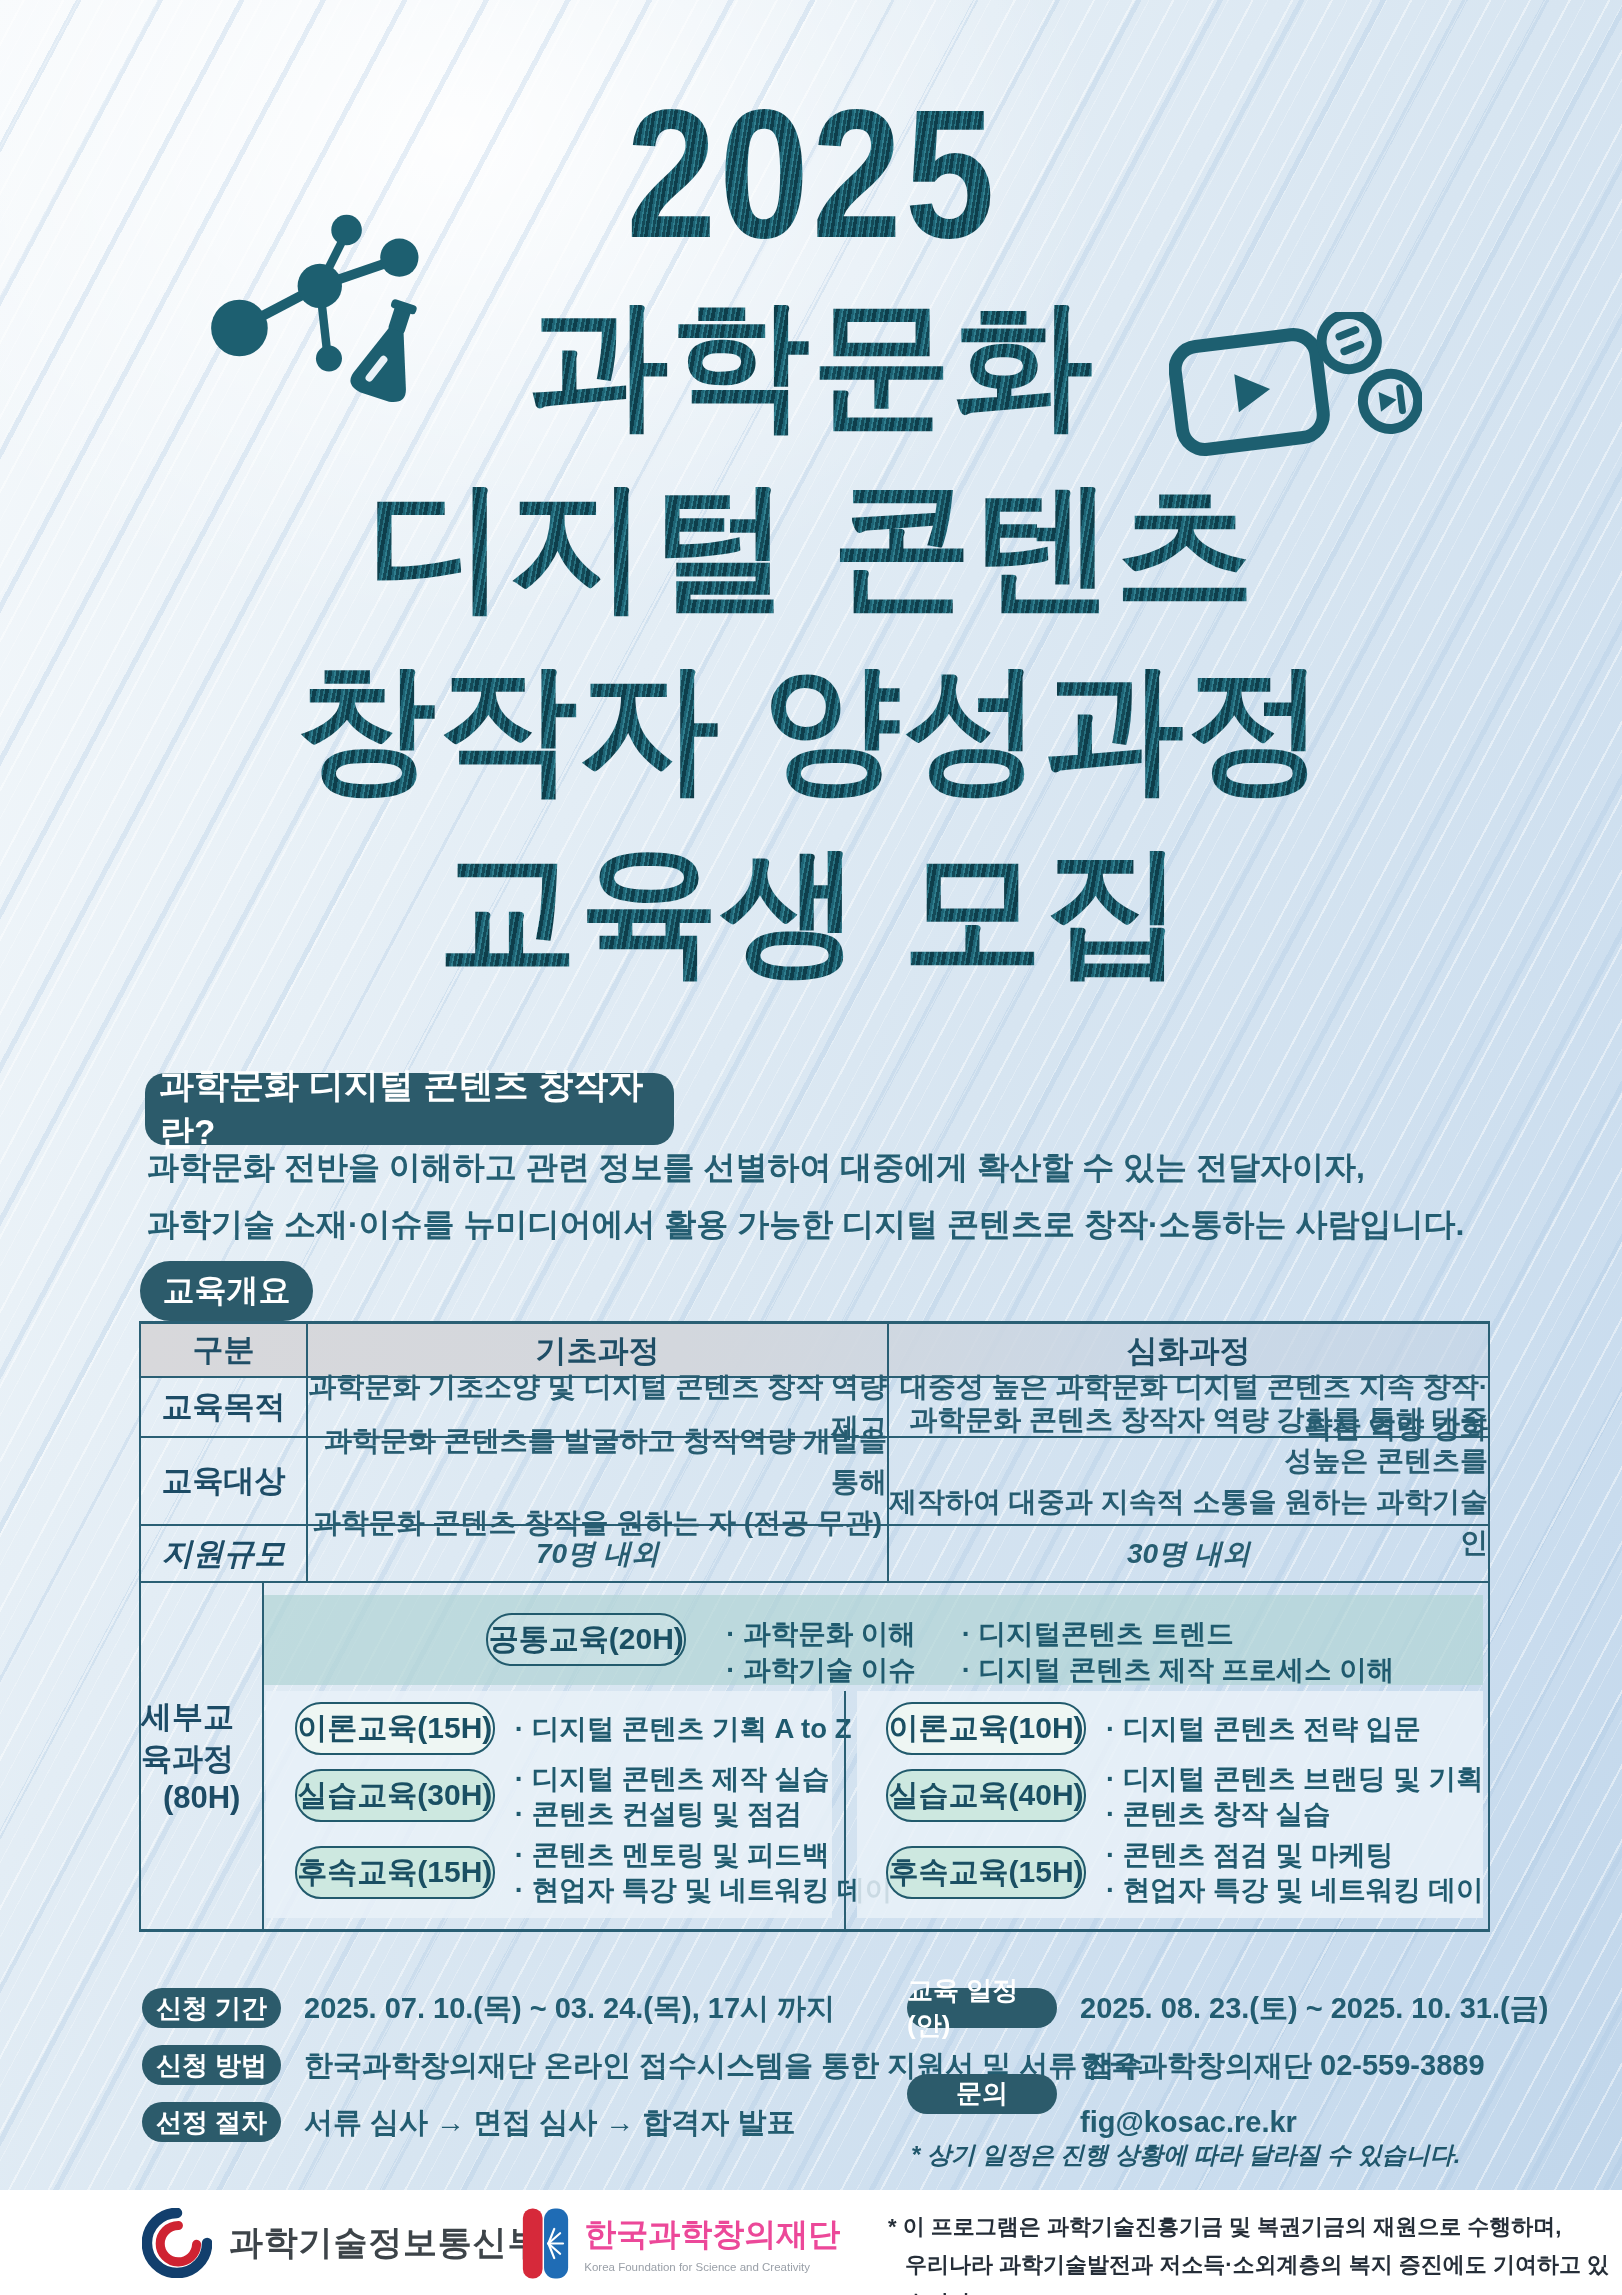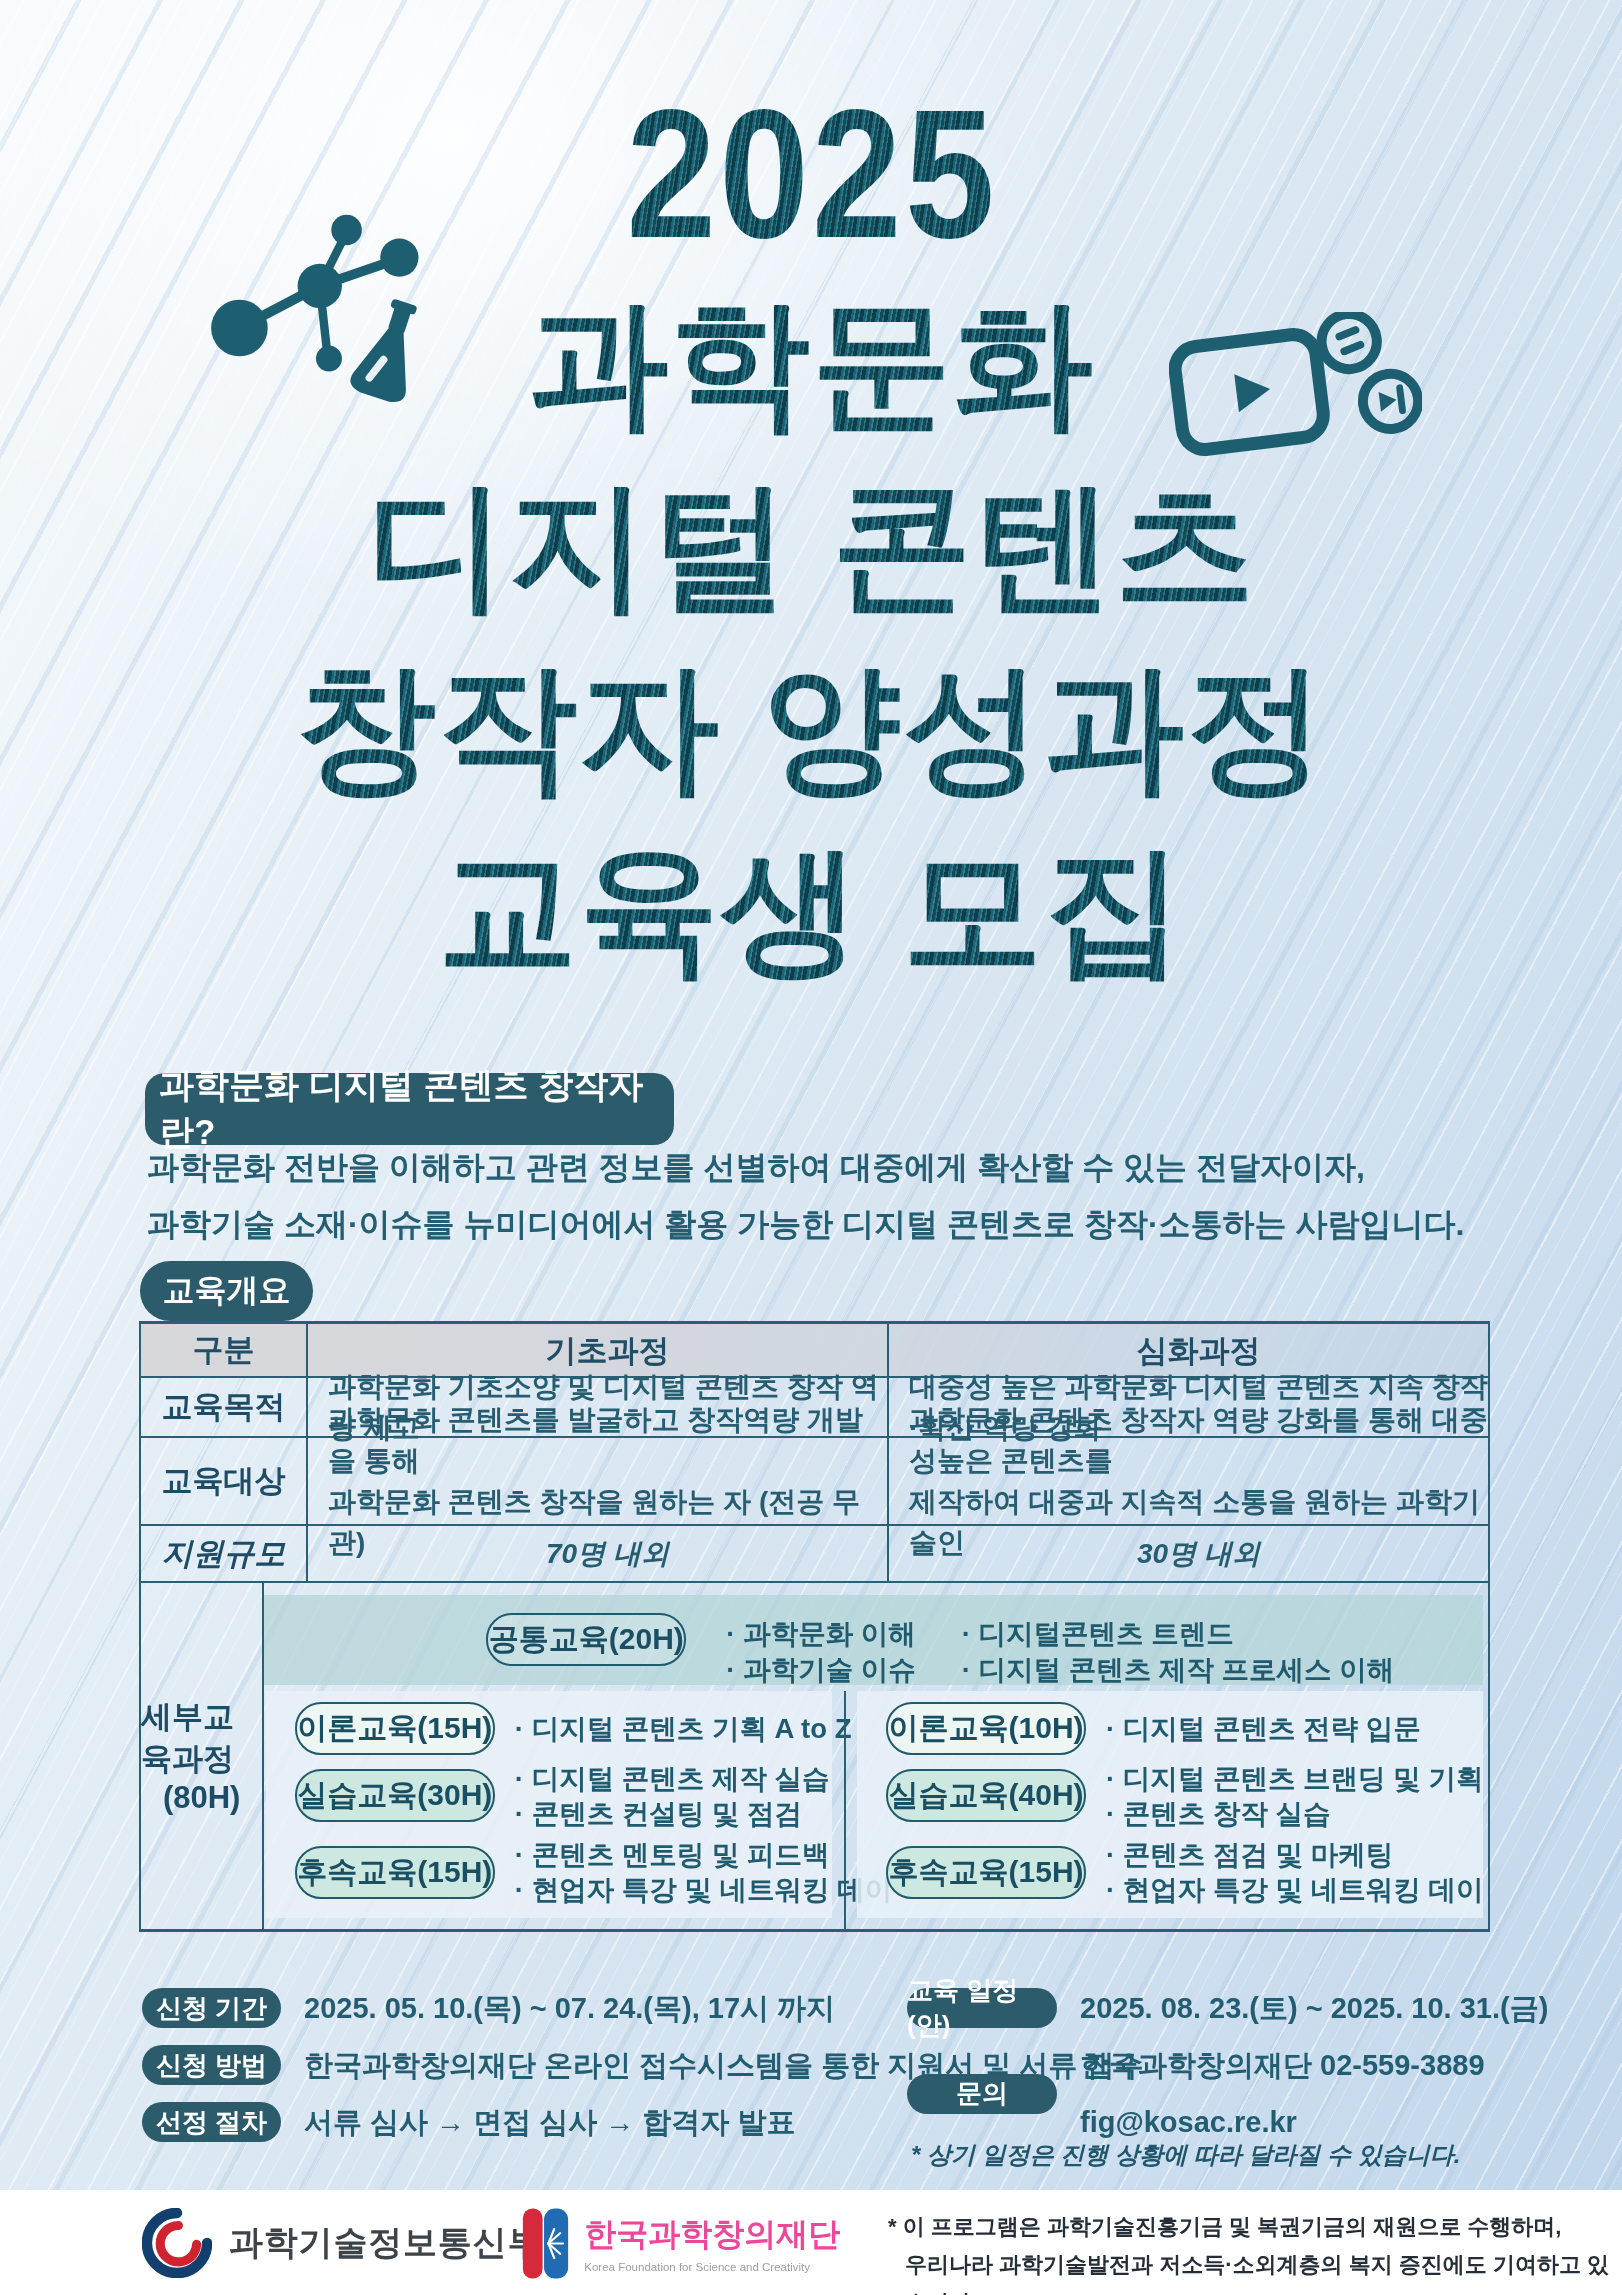--- a/index.html
+++ b/index.html
@@ -28,22 +28,22 @@
   .badge-overview { left:140px; top:1261px; width:173px; height:60px; border-radius:31px; font-size:32px; }
   
   .tbl { position:absolute; left:139px; top:1321px; width:1351px; height:611px;
          border:2.3px solid #2a5f74; border-top-width:3.8px; border-bottom-width:3.8px; display:flex; flex-direction:column; }
   .trow { display:flex; border-bottom:2.3px solid #2a5f74; }
   .trow:last-child { border-bottom:none; flex:1; }
   .c1 { width:167px; border-right:2.3px solid #2a5f74; display:flex; flex-direction:column; align-items:center; justify-content:center;
         font-size:31px; font-weight:800; color:#1d4c66; }
   .c2 { width:581px; border-right:2.3px solid #2a5f74; }
   .c3 { flex:1; }
-  .cell { display:flex; flex-direction:column; align-items:center; justify-content:center; text-align:left;
-          font-size:28px; font-weight:600; color:#275d71; line-height:41px;padding-left:20px; }
+  .cell { display:flex; flex-direction:column; align-items:center; justify-content:center; text-align:right;
+          font-size:28px; font-weight:600; color:#275d71; line-height:41px; }
   .thead { height:54px; background:linear-gradient(90deg,#d8d8db 0%,#d3d7dd 40%,rgba(200,213,227,.8) 75%,rgba(195,211,228,.6) 100%); }
   .thead .c1, .thead .cell { font-size:31px; font-weight:800; color:#1f4e66; }
   .r-goal { height:60px; } .r-target { height:88px; } .r-scale { height:57px;font-style:italic; }
   .detail-content { flex:1; display:flex; flex-direction:column; }
   .band { height:90px; margin:11.5px 4.6px 0 0; background:rgba(178,212,213,.72); display:flex; align-items:center; }
   .pill { border:2.3px solid #215a6c; border-radius:26px; display:flex; align-items:center; justify-content:center;
           width:200px; height:53px; font-size:30px; font-weight:800; color:#1a4f63; flex-shrink:0; }
   .pill-common { margin-left:222px; background:rgba(255,255,255,.18); }
   .band-col { margin-left:40px;margin-top:24px; }
   .blt { font-size:27.5px; font-weight:600; color:#1f5a6e; line-height:36px; white-space:nowrap; }
@@ -223,21 +223,21 @@
             </div>
           </div>
         </div>
       </div>
     </div>
   </div>
 
   <div class="info-col i-left">
     <div class="i-row">
       <div class="i-pill">신청 기간</div>
-      <div class="i-val">2025. 05. 10.(목) ~ 07. 24.(목), 17시 까지</div>
+      <div class="i-val">2025. 07. 10.(목) ~ 03. 24.(목), 17시 까지</div>
     </div>
     <div class="i-row">
       <div class="i-pill">신청 방법</div>
       <div class="i-val">한국과학창의재단 온라인 접수시스템을 통한 지원서 및 서류 접수</div>
     </div>
     <div class="i-row">
       <div class="i-pill">선정 절차</div>
       <div class="i-val">서류 심사 → 면접 심사 → 합격자 발표</div>
     </div>
   </div>

